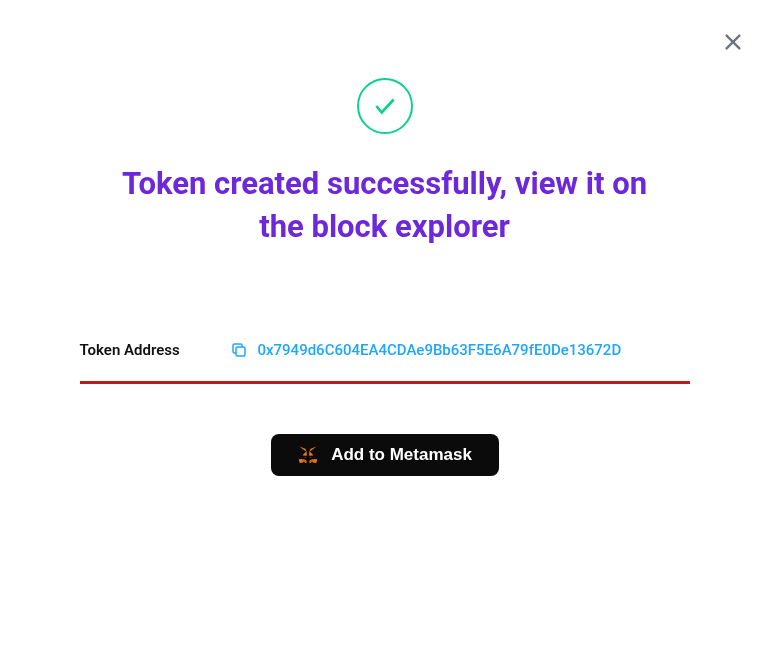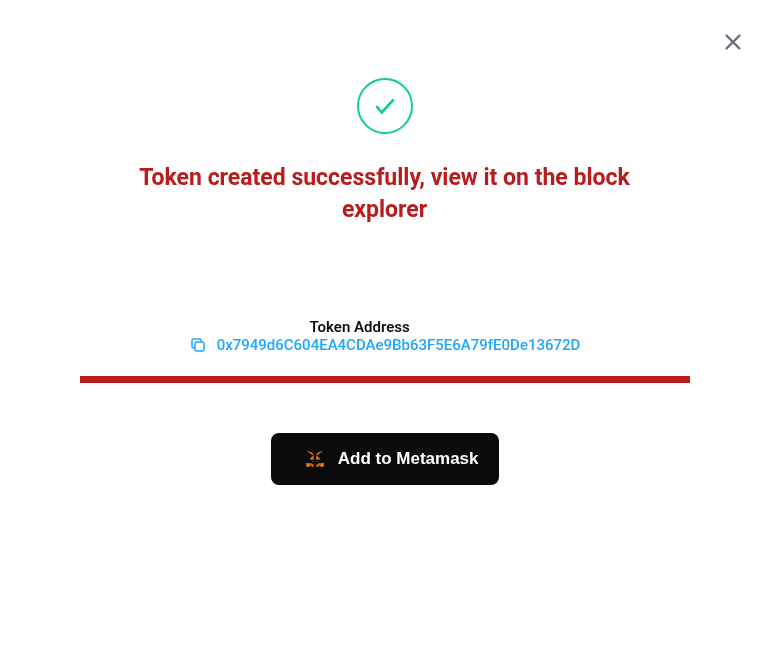--- a/index.html
+++ b/index.html
@@ -48,38 +48,37 @@
       margin-bottom: 28px;
     }
     .success-circle svg {
       width: 26px;
       height: 26px;
       stroke: #10d08e;
       stroke-width: 2.5;
       fill: none;
     }
     .title {
-      font-size: 23px;
+      font-size: 31px;
       font-weight: 700;
-      color: #b91c1c;
+      color: #6d28d9;
       text-align: center;
       max-width: 560px;
       line-height: 1.4;
       margin-bottom: 70px;
     }
     .info-block {
       width: 610px;
       margin: 0 auto;
     }
     .info-row {
       display: flex;
       align-items: center;
       padding: 22px 0;
-      border-bottom: 7px solid #b91c1c;
-      flex-direction: column;
+      border-bottom: 3px solid #b91c1c;
     }
     .info-label {
       width: 150px;
       font-size: 15px;
       font-weight: 600;
       color: #111;
       flex-shrink: 0;
     }
     .info-value-wrap {
       display: flex;
@@ -111,27 +110,27 @@
       cursor: pointer;
     }
     .buttons {
       display: flex;
       flex-direction: column;
       align-items: center;
       gap: 28px;
       margin-top: 50px;
     }
     .btn {
-      height: 52px;
+      height: 42px;
       border-radius: 8px;
       font-size: 17px;
       font-weight: 600;
       display: flex;
       align-items: center;
-      justify-content: flex-end;
+      justify-content: center;
       cursor: pointer;
       border: none;
       padding: 0 20px;
       min-width: 228px;
     }
     .btn-dark {
       background: #0b0b0b;
       color: #fff;
       gap: 12px;
     }

